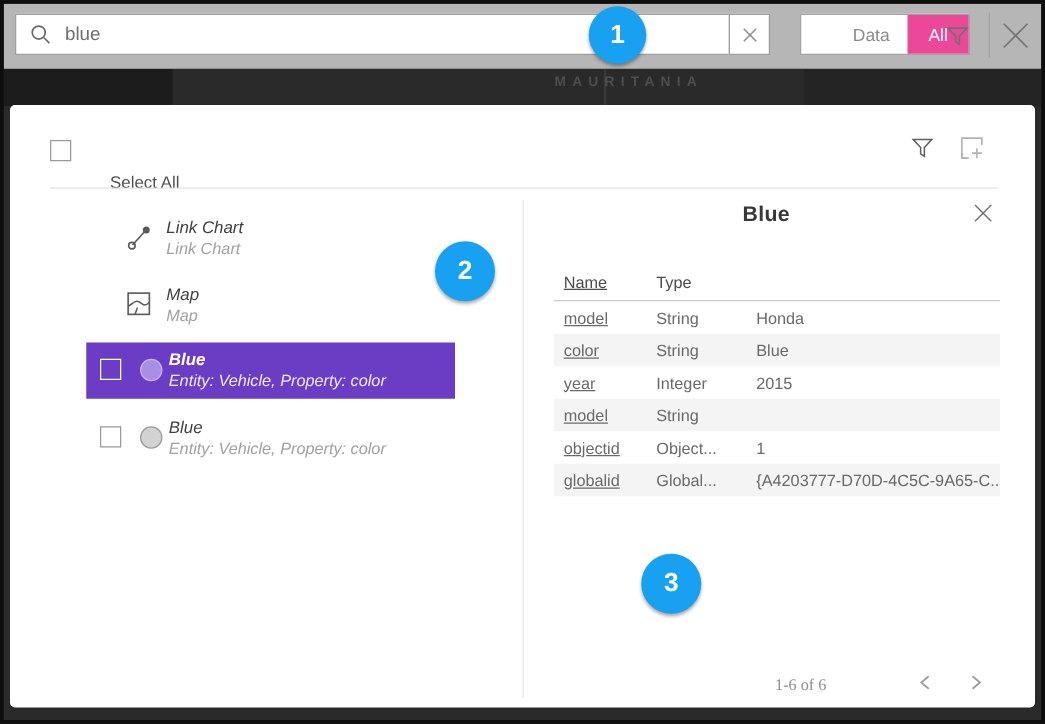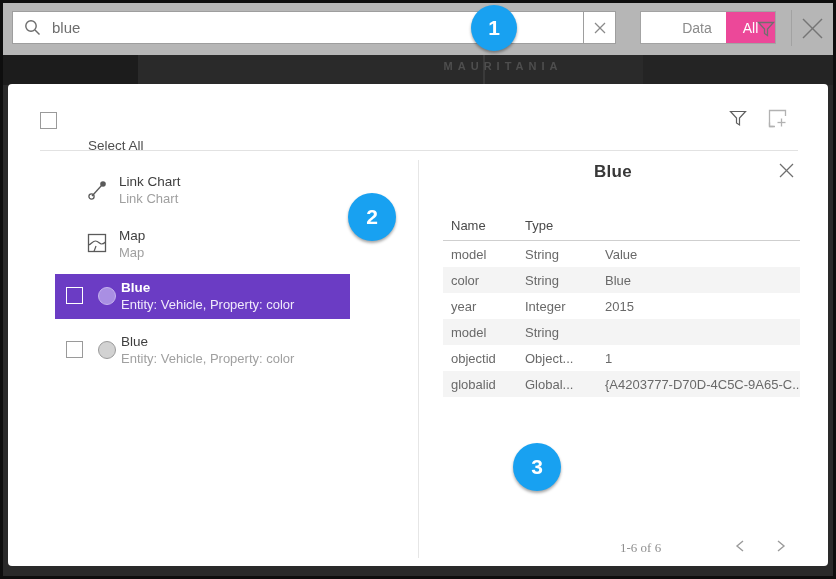--- a/index.html
+++ b/index.html
@@ -52,21 +52,21 @@
   
   .panel{position:absolute;left:5px;top:81px;width:820px;height:482px;background:#fff;border-radius:4px;}
   .cb{display:inline-block;width:17px;height:17px;border:1px solid #9a9a9a;background:#fff;box-sizing:border-box;cursor:pointer;}
   .selectall-cb{position:absolute;left:32px;top:28px;}
   .selectall-label{position:absolute;left:80px;top:30px;font-size:13.5px;color:#4f4f4f;margin-top:24px;}
   .hd-funnel{position:absolute;left:721px;top:25px;cursor:pointer;}
   .hd-add{position:absolute;left:759px;top:24px;cursor:pointer;}
   .hd-divider{position:absolute;left:32px;right:30px;top:66px;height:1px;background:#e2e2e2;}
   .v-divider{position:absolute;left:410px;top:76px;height:398px;width:1px;background:#e6e6e6;}
   
-  .result{position:absolute;left:47px;width:295px;height:44px;cursor:pointer;}
+  .result{position:absolute;left:61px;width:295px;height:44px;cursor:pointer;font-style:italic;}
   .result:nth-of-type(1){top:84px;}
   .result:nth-of-type(2){top:138px;}
   .result:nth-of-type(3){top:190px;height:45px;}
   .result:nth-of-type(4){top:244px;}
   .result.selected{background:#6B3CC4;}
   .result .cb{position:absolute;left:11px;top:13px;}
   .result.selected .cb{background:transparent;border:1.5px solid #fff;}
   .result .ricon{position:absolute;left:31px;top:10px;width:24px;height:24px;}
   .result.has-cb .ricon{left:43px;top:13px;width:18px;height:18px;}
   .dot{display:block;width:18px;height:18px;border-radius:50%;background:#d2d2d2;border:1px solid #9b9b9b;box-sizing:border-box;}
@@ -79,21 +79,21 @@
   .result.selected .rsub{color:#f0eafb;}
   
   .detail-title{position:absolute;left:425px;width:360px;top:78px;text-align:center;font-size:17px;font-weight:600;color:#383838;letter-spacing:.3px;}
   .detail-close{position:absolute;left:770px;top:78px;cursor:pointer;}
   .table{position:absolute;left:435px;top:126px;width:357px;}
   .trow,.thead{display:flex;align-items:center;}
   .thead{height:30px;border-bottom:1px solid #cfcfcf;font-size:13px;color:#4a4a4a;}
   .trow{height:26px;font-size:13px;color:#696969;}
   .trow:nth-of-type(even){background:#f4f4f4;}
   .tc{padding-left:8px;white-space:nowrap;overflow:hidden;box-sizing:border-box;}
-  .tc-name{width:74px;}
+  .tc-name{width:74px;text-decoration:underline;}
   .tc-type{width:80px;}
   .tc-value{flex:1;}
   
   .pag-label{position:absolute;left:612px;top:456px;font-size:13px;color:#8f8f8f;font-family:Liberation Serif, serif;}
   .pag-prev{position:absolute;left:726px;top:455px;cursor:pointer;}
   .pag-next{position:absolute;left:767px;top:455px;cursor:pointer;}
   svg{display:block;}
 </style>
 </head>
 <body>
@@ -225,21 +225,21 @@
 
     <div class="table">
       <div class="thead">
         <span class="tc tc-name">Name</span>
         <span class="tc tc-type">Type</span>
       </div>
       <div id="table-body">
           <div class="trow">
     <span class="tc tc-name">model</span>
     <span class="tc tc-type">String</span>
-    <span class="tc tc-value">Value</span>
+    <span class="tc tc-value">Honda</span>
   </div>
           <div class="trow">
     <span class="tc tc-name">color</span>
     <span class="tc tc-type">String</span>
     <span class="tc tc-value">Blue</span>
   </div>
           <div class="trow">
     <span class="tc tc-name">year</span>
     <span class="tc tc-type">Integer</span>
     <span class="tc tc-value">2015</span>

